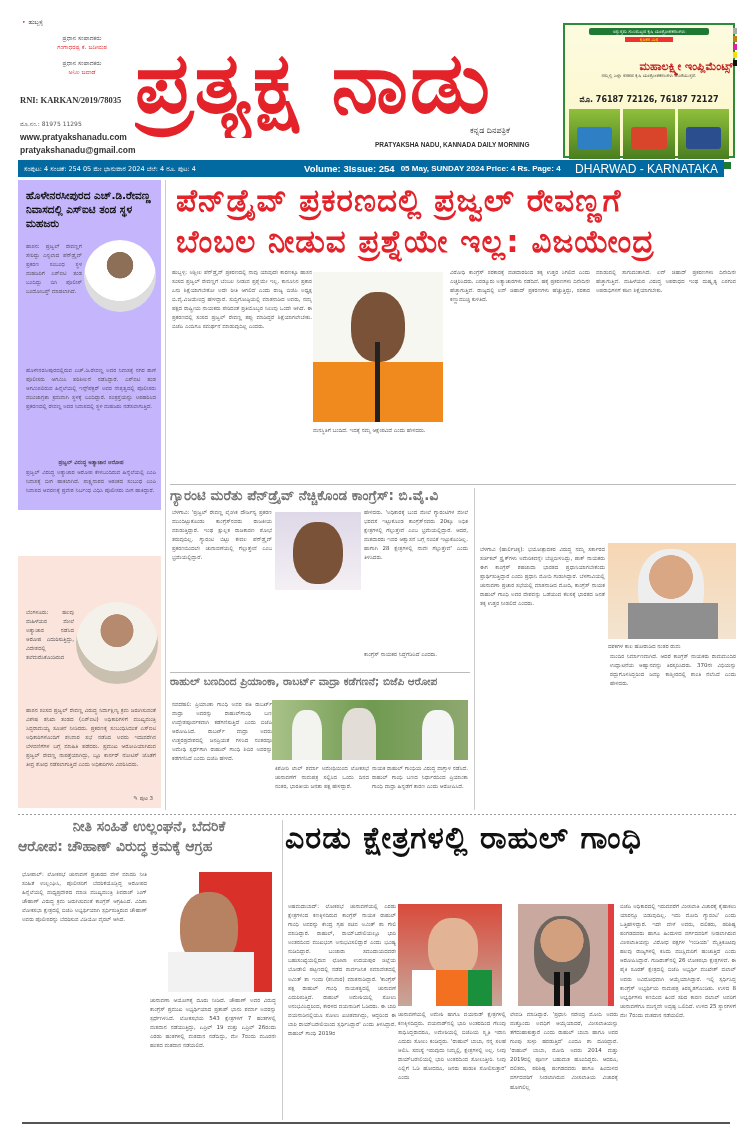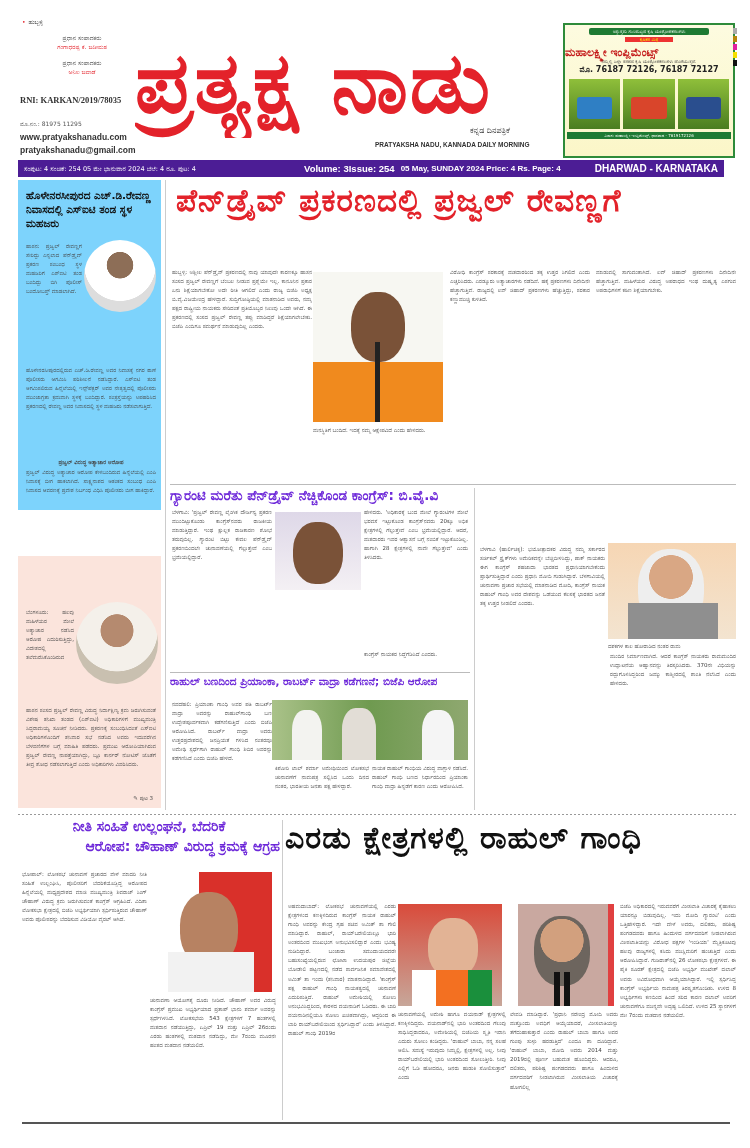--- a/index.html
+++ b/index.html
@@ -14,48 +14,48 @@
 .mh-rni{left:20px;top:95px;font-size:8.5px;font-weight:bold;font-family:Liberation Serif, serif;color:#333}
 .mh-contact{left:20px;top:120px;font-size:6px;color:#555}
 .mh-web{left:20px;top:132px;font-size:8.5px;font-weight:bold;font-family:"Liberation Sans",sans-serif;color:#333}
 .mh-mail{left:20px;top:145px;font-size:8.5px;font-weight:bold;font-family:"Liberation Sans",sans-serif;color:#333}
 .logo{left:135px;top:28px;width:420px;height:110px;font-family:"DejaVu Sans",sans-serif;font-weight:bold;font-size:84px;color:#e3222a;line-height:110px;letter-spacing:2px;white-space:nowrap;overflow:hidden}
 .tagline-kn{left:470px;top:126px;font-size:8px;color:#333}
 .tagline-en{left:375px;top:141px;font-size:6.5px;font-weight:bold;color:#333;font-family:"Liberation Sans",sans-serif}
 .ad{left:563px;top:23px;width:172px;height:135px;border:2px solid #2e8b3a;background:linear-gradient(#fdfbe0,#fbf6c8)}
 .ad .top{margin:3px auto 0;width:120px;background:#1e7a33;color:#fff;font-size:4.5px;text-align:center;border-radius:2px;padding:1px}
 .ad .ribbon{margin:2px auto 0;width:48px;background:#e33;color:#ff0;font-size:4.5px;text-align:center}
-.ad .title{color:#c41a1a;font-weight:bold;font-size:11px;text-align:left;margin-top:4px}
+.ad .title{color:#c41a1a;font-weight:bold;font-size:11px;text-align:right;margin-top:18px}
 .ad .sub{font-size:4.5px;text-align:center;color:#333}
-.ad .phone{font-size:8px;text-align:center;color:#222;font-weight:bold;margin-top:1px}
+.ad .phone{font-size:8px;text-align:center;color:#222;font-weight:bold;margin-top:17px}
 .ad .imgs{display:flex;gap:3px;padding:0 4px;margin-top:4px}
 .ad .imgs div{flex:1;height:50px;background:linear-gradient(#8fbf3a,#4a7d20);position:relative}
 .ad .imgs div span{position:absolute;left:8px;right:8px;top:18px;bottom:10px;border-radius:3px}
 .ad .foot{margin:3px 2px 0;background:#1e7a33;color:#fff;font-size:4px;text-align:center;padding:1px}
 .regmarks{left:733px;top:28px;width:4px}
 .regmarks i{display:block;height:6px;margin-bottom:2px}
-.dateline{left:18px;top:160px;width:706px;height:17px;background:#4c1d95;color:#fff;display:flex;align-items:center;font-size:6.5px;padding:0 6px;white-space:nowrap}
+.dateline{left:18px;top:160px;width:706px;height:17px;background:#0369a1;color:#fff;display:flex;align-items:center;font-size:6.5px;padding:0 6px;white-space:nowrap}
 .dateline .kn{width:270px}
 .dateline .en{font-family:"Liberation Sans",sans-serif;font-weight:bold;font-size:8px}
 .dateline .vol{font-size:9.5px;margin-left:10px}
 .dateline .iss{font-size:9.5px;margin-left:0}
 .dateline .rest{margin-left:6px}
-.dateline .place{margin-left:auto;font-family:"Liberation Sans",sans-serif;font-weight:bold;font-size:10px}
-
-.box1{left:18px;top:180px;width:143px;height:330px;background:#7dd3fc}
+.dateline .place{margin-left:auto;font-family:"Liberation Sans",sans-serif;font-weight:normal;font-size:12px}
+
+.box1{left:18px;top:180px;width:143px;height:330px;background:#c4b5fd}
 .box2{left:18px;top:556px;width:143px;height:252px;background:#fbe4dc}
 .khead{font-weight:bold;color:#111;line-height:1.35}
 .body-text{font-size:5.5px;line-height:1.65;color:#444;text-align:justify}
 .circ{border-radius:50%;overflow:hidden;position:absolute}
 .vline{position:absolute;width:1px;background:#ccc}
 .hline{position:absolute;height:1px;background:#ccc}
 .photo{position:absolute;overflow:hidden}
 .big-red{color:#e3222a;font-weight:bold;font-size:31px;line-height:41px;letter-spacing:1px;white-space:nowrap}
 .big-black{color:#111;font-weight:bold;font-size:31px;line-height:40px;letter-spacing:1px;white-space:nowrap}
-.mid-head{font-weight:bold;color:#6d28d9;white-space:nowrap}
+.mid-head{font-weight:bold;color:#737373;white-space:nowrap}
 .col{position:absolute}
 .cap{font-size:5.5px;color:#444}
 .bottom-rule{left:22px;top:1122px;width:708px;height:2px;background:#555}
 </style>
 </head>
 <body>
 
 <div class="abs mh-left">
   <div><span class="bullet">•</span><span>ಹುಬ್ಬಳ್ಳಿ</span></div>
   <div class="role">ಪ್ರಧಾನ ಸಂಪಾದಕರು</div>
@@ -119,20 +119,21 @@
   <div class="circ" style="left:58px;top:46px;width:82px;height:82px;background:radial-gradient(circle at 50% 35%,#b58a6f 0 24%,#f4f0ea 25% 60%,#c9c0b0 61%)"></div>
   <div class="body-text" style="position:absolute;left:8px;top:52px;width:48px;height:100px;overflow:hidden">ಬೆಂಗಳೂರು: ಹಲವು ಮಹಿಳೆಯರ ಮೇಲೆ ಅತ್ಯಾಚಾರ ನಡೆಸಿದ ಆರೋಪ ಎದುರಿಸುತ್ತಿದ್ದು, ವಿದೇಶದಲ್ಲಿ ತಲೆಮರೆಸಿಕೊಂಡಿರುವ</div>
   <div class="body-text" style="position:absolute;left:8px;top:150px;width:130px;height:92px;overflow:hidden">ಹಾಸನ ಸಂಸದ ಪ್ರಜ್ವಲ್ ರೇವಣ್ಣ ವಿರುದ್ಧ ನಿರ್ದಾಕ್ಷಿಣ್ಯ ಕ್ರಮ ಜರುಗಿಸುವಂತೆ ವಿಶೇಷ ತನಿಖಾ ತಂಡದ (ಎಸ್ಐಟಿ) ಅಧಿಕಾರಿಗಳಿಗೆ ಮುಖ್ಯಮಂತ್ರಿ ಸಿದ್ದರಾಮಯ್ಯ ಸೂಚನೆ ನೀಡಿದರು. ಪ್ರಕರಣಕ್ಕೆ ಸಂಬಂಧಿಸಿದಂತೆ ಎಸ್ಐಟಿ ಅಧಿಕಾರಿಗಳೊಂದಿಗೆ ಶನಿವಾರ ಸಭೆ ನಡೆಸಿದ ಅವರು ಇದುವರೆಗಿನ ಬೆಳವಣಿಗೆಗಳ ಬಗ್ಗೆ ಮಾಹಿತಿ ಪಡೆದರು. ಪ್ರಮುಖ ಆರೋಪಿಯಾಗಿರುವ ಪ್ರಜ್ವಲ್ ರೇವಣ್ಣ ನಾಪತ್ತೆಯಾಗಿದ್ದು, ಬ್ಲೂ ಕಾರ್ನರ್ ನೋಟಿಸ್ ಜೊತೆಗೆ ತೀವ್ರ ಶೋಧ ನಡೆಸಲಾಗುತ್ತಿದೆ ಎಂದು ಅಧಿಕಾರಿಗಳು ವಿವರಿಸಿದರು.</div>
   <div class="cap red" style="position:absolute;right:8px;bottom:6px">✎ <span>ಪುಟ 3</span></div>
 </div>
 
 <div class="vline" style="left:165px;top:180px;height:630px"></div>
 
 <div class="abs" style="left:176px;top:180px;width:565px">
   <div class="big-red">ಪೆನ್‌ಡ್ರೈವ್ ಪ್ರಕರಣದಲ್ಲಿ ಪ್ರಜ್ವಲ್ ರೇವಣ್ಣಗೆ</div>
+  <div class="big-red">ಬೆಂಬಲ ನೀಡುವ ಪ್ರಶ್ನೆಯೇ ಇಲ್ಲ: ವಿಜಯೇಂದ್ರ</div>
 </div>
 <div class="col body-text" style="left:172px;top:268px;width:140px;height:200px;overflow:hidden">ಹುಬ್ಬಳ್ಳಿ: ಅಶ್ಲೀಲ ಪೆನ್‌ಡ್ರೈವ್ ಪ್ರಕರಣದಲ್ಲಿ ನಾವು ಯಾವುದೇ ಕಾರಣಕ್ಕೂ ಹಾಸನ ಸಂಸದ ಪ್ರಜ್ವಲ್ ರೇವಣ್ಣಗೆ ಬೆಂಬಲ ನೀಡುವ ಪ್ರಶ್ನೆಯೇ ಇಲ್ಲ. ಕಾನೂನಿನ ಪ್ರಕಾರ ಏನು ಶಿಕ್ಷೆಯಾಗಬೇಕೋ ಅದೇ ರೀತಿ ಆಗಲಿದೆ ಎಂದು ರಾಜ್ಯ ಬಿಜೆಪಿ ಅಧ್ಯಕ್ಷ ಬಿ.ವೈ.ವಿಜಯೇಂದ್ರ ಹೇಳಿದ್ದಾರೆ. ಸುದ್ದಿಗೋಷ್ಠಿಯಲ್ಲಿ ಮಾತನಾಡಿದ ಅವರು, ನಮ್ಮ ಪಕ್ಷದ ರಾಷ್ಟ್ರೀಯ ನಾಯಕರು ಸೇರಿದಂತೆ ಪ್ರತಿಯೊಬ್ಬರ ನಿಲುವು ಒಂದೇ ಆಗಿದೆ. ಈ ಪ್ರಕರಣದಲ್ಲಿ ಸಂಸದ ಪ್ರಜ್ವಲ್ ರೇವಣ್ಣ ತಪ್ಪು ಮಾಡಿದ್ದರೆ ಶಿಕ್ಷೆಯಾಗಲೇಬೇಕು. ಬಿಜೆಪಿ ಎಂದಿಗೂ ಸಮರ್ಥನೆ ಮಾಡುವುದಿಲ್ಲ ಎಂದರು.</div>
 <div class="photo" style="left:313px;top:272px;width:130px;height:150px;background:linear-gradient(#f7f7f2 0 60%,#f08a1e 60%)">
   <div style="position:absolute;left:38px;top:20px;width:54px;height:70px;border-radius:45%;background:#7a5238"></div>
   <div style="position:absolute;left:62px;top:70px;width:5px;height:80px;background:#222"></div>
 </div>
 <div class="col body-text" style="left:313px;top:426px;width:130px;height:40px;overflow:hidden">ಮನಸ್ಥಿತಿಗೆ ಬಂದಿದೆ. ಇದಕ್ಕೆ ನಮ್ಮ ಆಕ್ಷೇಪವಿದೆ ಎಂದು ಹೇಳಿದರು.</div>
 <div class="col body-text" style="left:450px;top:268px;width:140px;height:200px;overflow:hidden">ವಿರೋಧಿ ಕಾಂಗ್ರೆಸ್ ಸರಕಾರಕ್ಕೆ ಮತದಾರರಿಂದ ತಕ್ಕ ಉತ್ತರ ಸಿಗಲಿದೆ ಎಂದು ಎಚ್ಚರಿಸಿದರು. ಎರಡ್ಮೂರು ಅತ್ಯಾಚಾರಗಳು ನಡೆದಿವೆ. ಹಕ್ಕೆ ಪ್ರಕರಣಗಳು ದಿನೇದಿನೇ ಹೆಚ್ಚಾಗುತ್ತಿವೆ. ರಾಜ್ಯದಲ್ಲಿ ಲವ್ ಜಿಹಾದ್ ಪ್ರಕರಣಗಳು ಹೆಚ್ಚುತ್ತಿದ್ದು, ಸರಕಾರ ಕಣ್ಣುಮುಚ್ಚಿ ಕುಳಿತಿದೆ.</div>
 <div class="col body-text" style="left:596px;top:268px;width:140px;height:200px;overflow:hidden">ಮಾಡುವಲ್ಲಿ ಸಾಗುವಂತಾಗಿದೆ. ಲವ್ ಜಿಹಾದ್ ಪ್ರಕರಣಗಳು ದಿನೇದಿನೇ ಹೆಚ್ಚಾಗುತ್ತಿವೆ. ಮಹಿಳೆಯರ ವಿರುದ್ಧ ಅಪರಾಧದ ಇಂಥ ದುಷ್ಕೃತ್ಯ ಎಸಗುವ ಅಪರಾಧಿಗಳಿಗೆ ಕಠಿಣ ಶಿಕ್ಷೆಯಾಗಬೇಕು.</div>
 <div class="hline" style="left:170px;top:484px;width:566px;background:#bbb"></div>
@@ -165,21 +166,21 @@
   <div style="position:absolute;left:30px;top:6px;width:66px;height:80px;border-radius:45%;background:radial-gradient(circle at 50% 35%,#d9a784 0 35%,#eee 36%)"></div>
   <div style="position:absolute;left:20px;top:60px;width:90px;height:36px;background:#8f8f8f"></div>
 </div>
 <div class="col cap" style="left:608px;top:643px;width:128px">ದಶಕಗಳ ಕಾಲ ಹೋರಾಡಿದ ನಂತರ ರಾಮ</div>
 <div class="col body-text" style="left:610px;top:652px;width:126px;height:150px;overflow:hidden">ಮಂದಿರ ನಿರ್ಮಾಣವಾಗಿದೆ. ಆದರೆ ಕಾಂಗ್ರೆಸ್ ನಾಯಕರು ರಾಮಮಂದಿರ ಉದ್ಘಾಟನೆಯ ಆಹ್ವಾನವನ್ನು ತಿರಸ್ಕರಿಸಿದರು. 370ನೇ ವಿಧಿಯನ್ನು ರದ್ದುಗೊಳಿಸಿದ್ದರಿಂದ ಜಮ್ಮು ಕಾಶ್ಮೀರದಲ್ಲಿ ಶಾಂತಿ ನೆಲೆಸಿದೆ ಎಂದು ಹೇಳಿದರು.</div>
 
 <div class="hline" style="left:18px;top:814px;width:718px;background:repeating-linear-gradient(90deg,#999 0 2px,#fff 2px 4px)"></div>
 
 <div class="abs" style="left:18px;top:816px;width:262px">
   <div class="mid-head" style="font-size:14px;line-height:20px;text-align:center">ನೀತಿ ಸಂಹಿತೆ ಉಲ್ಲಂಘನೆ, ಬೆದರಿಕೆ</div>
-  <div class="mid-head" style="font-size:14px;line-height:20px;text-align:right">ಆರೋಪ: ಚೌಹಾಣ್ ವಿರುದ್ಧ ಕ್ರಮಕ್ಕೆ ಆಗ್ರಹ</div>
+  <div class="mid-head" style="font-size:14px;line-height:20px;text-align:left">ಆರೋಪ: ಚೌಹಾಣ್ ವಿರುದ್ಧ ಕ್ರಮಕ್ಕೆ ಆಗ್ರಹ</div>
 </div>
 <div class="col body-text" style="left:22px;top:870px;width:125px;height:250px;overflow:hidden">ಭೋಪಾಲ್: ಲೋಕಸಭೆ ಚುನಾವಣೆ ಪ್ರಚಾರದ ವೇಳೆ ಮಾದರಿ ನೀತಿ ಸಂಹಿತೆ ಉಲ್ಲಂಘಿಸಿ, ಪೊಲೀಸರಿಗೆ ಬೆದರಿಕೆಯೊಡ್ಡಿದ್ದ ಆರೋಪದ ಹಿನ್ನೆಲೆಯಲ್ಲಿ ಮಧ್ಯಪ್ರದೇಶದ ಮಾಜಿ ಮುಖ್ಯಮಂತ್ರಿ ಶಿವರಾಜ್ ಸಿಂಗ್ ಚೌಹಾಣ್ ವಿರುದ್ಧ ಕ್ರಮ ಜರುಗಿಸುವಂತೆ ಕಾಂಗ್ರೆಸ್ ಆಗ್ರಹಿಸಿದೆ. ವಿದಿಶಾ ಲೋಕಸಭಾ ಕ್ಷೇತ್ರದಲ್ಲಿ ಬಿಜೆಪಿ ಅಭ್ಯರ್ಥಿಯಾಗಿ ಸ್ಪರ್ಧಿಸುತ್ತಿರುವ ಚೌಹಾಣ್ ಅವರು ಪೊಲೀಸರನ್ನು ಬೆದರಿಸುವ ವಿಡಿಯೋ ವೈರಲ್ ಆಗಿದೆ.</div>
 <div class="photo" style="left:150px;top:872px;width:122px;height:120px;background:linear-gradient(90deg,#fff 0 40%,#d9302a 40%)">
   <div style="position:absolute;left:30px;top:20px;width:58px;height:74px;border-radius:45%;background:#b78262"></div>
   <div style="position:absolute;left:18px;top:80px;width:86px;height:40px;background:#f2f2f2"></div>
 </div>
 <div class="col body-text" style="left:150px;top:996px;width:126px;height:124px;overflow:hidden">ಚುನಾವಣಾ ಆಯೋಗಕ್ಕೆ ದೂರು ನೀಡಿದೆ. ಚೌಹಾಣ್ ಅವರ ವಿರುದ್ಧ ಕಾಂಗ್ರೆಸ್ ಪ್ರಮುಖ ಅಭ್ಯರ್ಥಿಯಾದ ಪ್ರತಾಪ್ ಭಾನು ಶರ್ಮಾ ಅವರನ್ನು ಸ್ಪರ್ಧೆಗಿಳಿಸಿದೆ. ಲೋಕಸಭೆಯ 543 ಕ್ಷೇತ್ರಗಳಿಗೆ 7 ಹಂತಗಳಲ್ಲಿ ಮತದಾನ ನಡೆಯುತ್ತಿದ್ದು, ಏಪ್ರಿಲ್ 19 ಮತ್ತು ಏಪ್ರಿಲ್ 26ರಂದು ಎರಡು ಹಂತಗಳಲ್ಲಿ ಮತದಾನ ನಡೆದಿದ್ದು, ಮೇ 7ರಂದು ಮೂರನೇ ಹಂತದ ಮತದಾನ ನಡೆಯಲಿದೆ.</div>
 
 <div class="vline" style="left:282px;top:820px;height:300px"></div>
 

